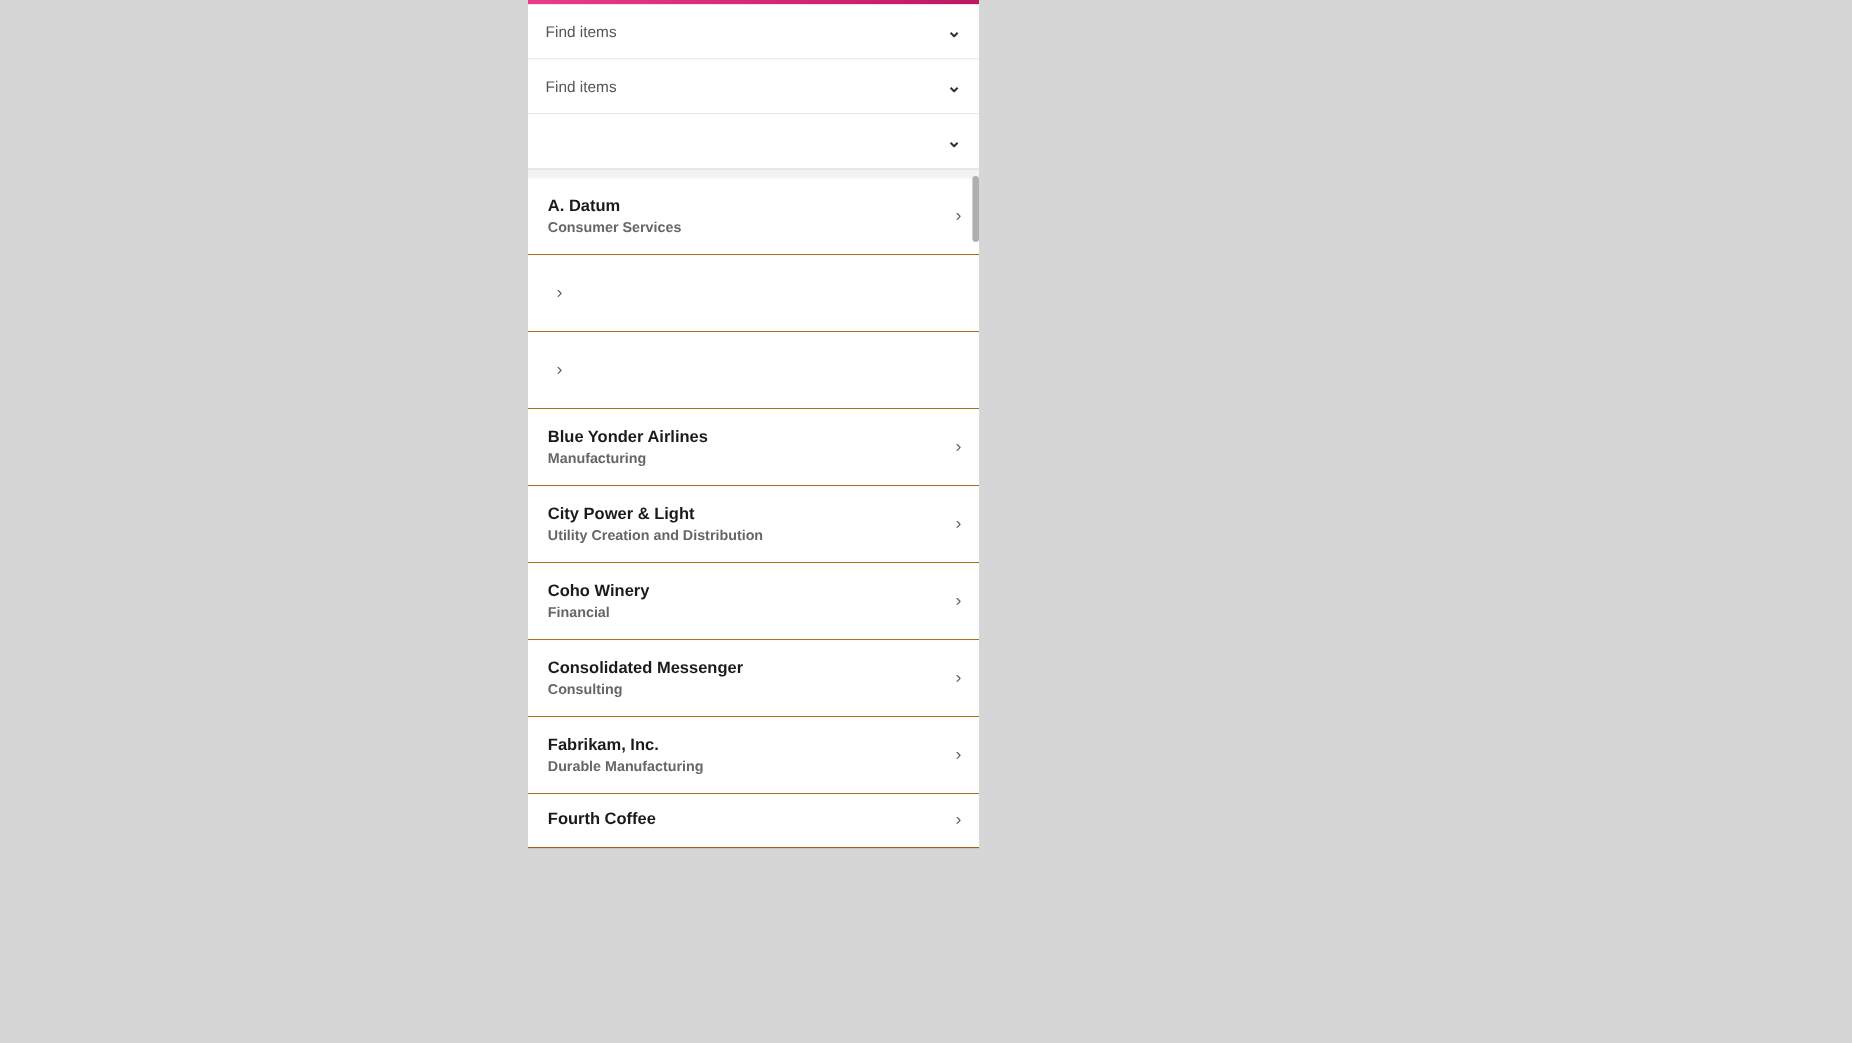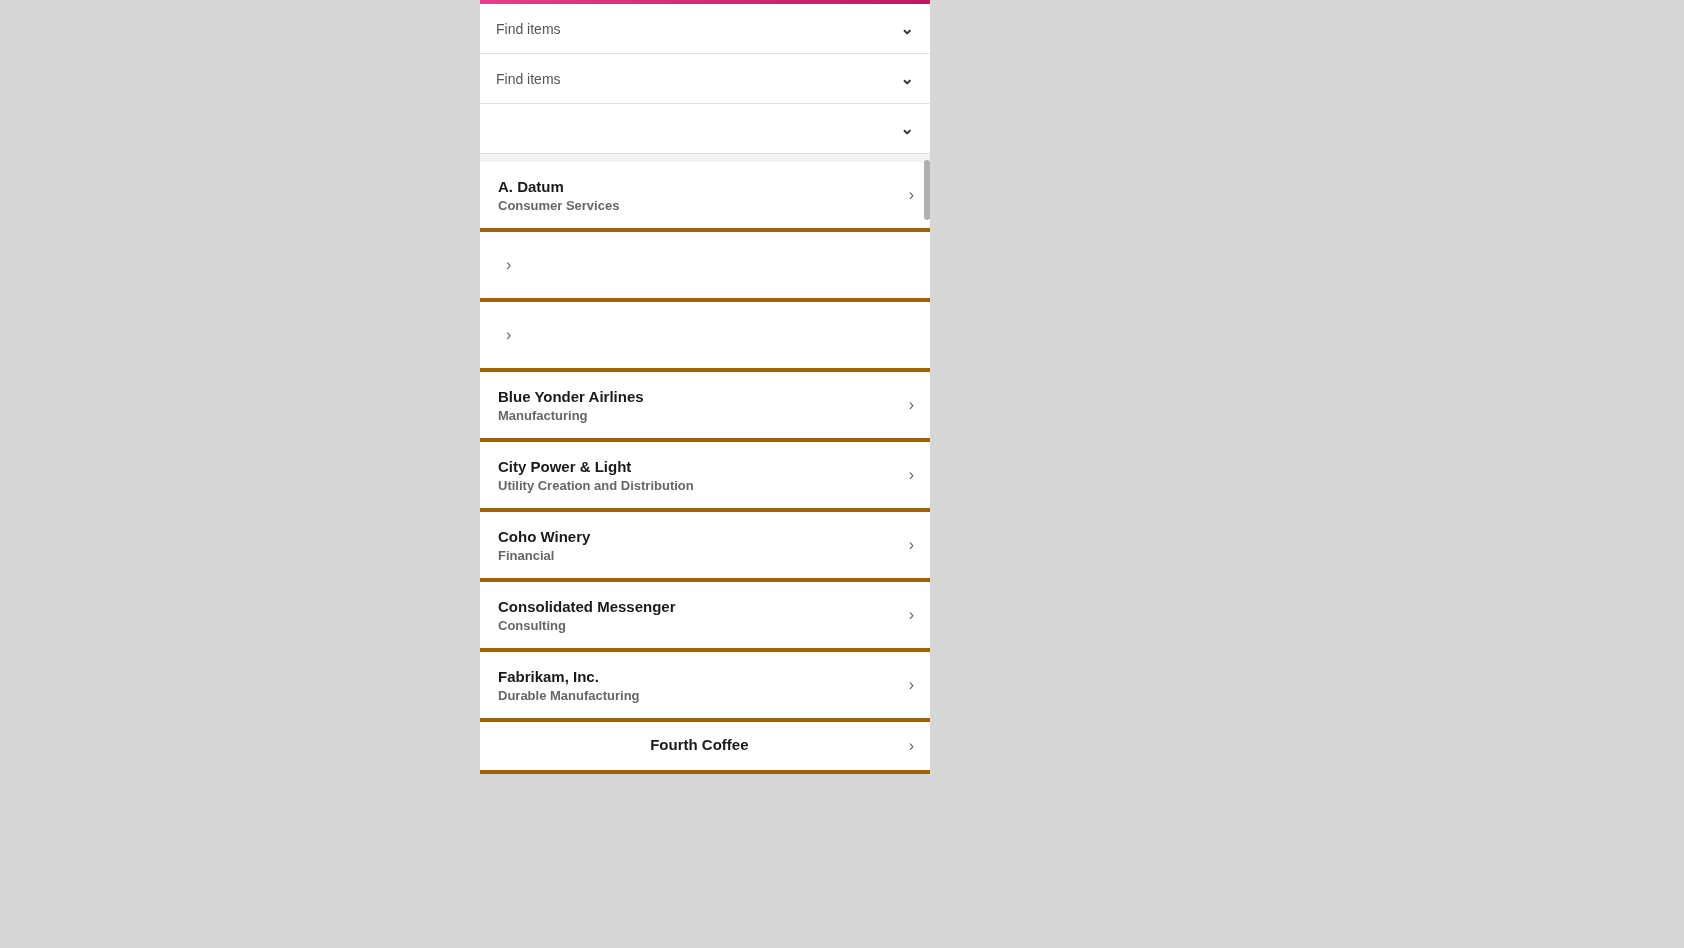--- a/index.html
+++ b/index.html
@@ -13,21 +13,21 @@
       font-family: 'Segoe UI', Tahoma, Geneva, Verdana, sans-serif;
       width: 1684px;
       height: 948px;
       display: flex;
       justify-content: center;
       align-items: flex-start;
       padding-top: 0;
     }
 
     .main-container {
-      width: 450px;
+      width: 410px;
       margin-top: 0;
       background: #1d4ed8;
       position: absolute;
       left: 480px;
       top: 0;
     }
 
     .top-bar {
       height: 4px;
       background: linear-gradient(to right, #e83d8a, #c0185e);
@@ -78,21 +78,21 @@
 
     .list-container {
       background: #ffffff;
     }
 
     .list-item {
       display: flex;
       align-items: center;
       justify-content: space-between;
       padding: 14px 16px 14px 18px;
-      border-bottom: 4px solid #a16207;
+      border-bottom: 1px solid #a16207;
       background: #ffffff;
       cursor: pointer;
       min-height: 70px;
     }
 
     .list-item-content {
       flex: 1;
     }
 
     .list-item-name {
@@ -121,21 +121,20 @@
       top: 160px;
       width: 6px;
       height: 60px;
       background: #b0b0b0;
       border-radius: 3px;
     }
 
     .partial-item {
       min-height: 40px;
       overflow: hidden;
-      text-align: center;
     }
   </style>
 </head>
 <body>
 
 <div class="main-container">
   <div class="top-bar"></div>
 
   <div class="filter-section">
     <div class="find-items-row">

